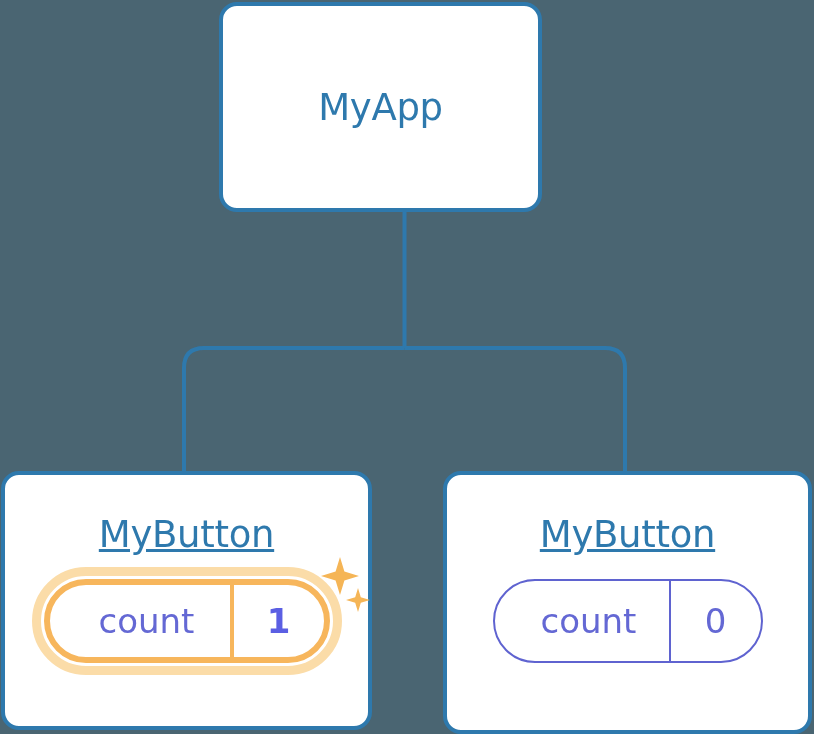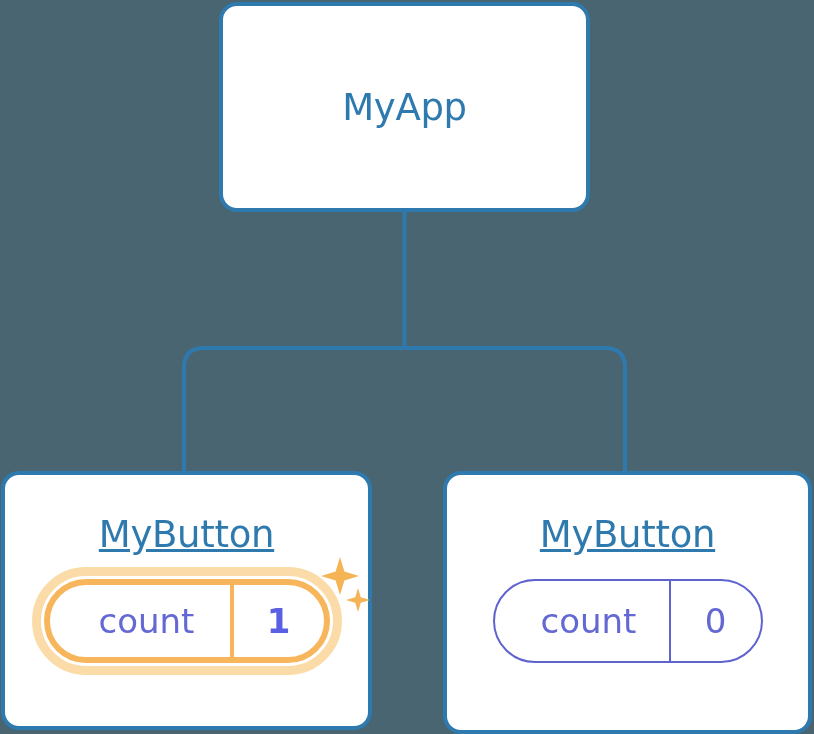--- a/index.html
+++ b/index.html
@@ -48,21 +48,21 @@
     font-weight: 400;
     letter-spacing: -0.3px;
     line-height: 1;
     white-space: nowrap;
   }
 
   
   #card-root {
     left: 219px;
     top: 2px;
-    width: 371px;
+    width: 323px;
     height: 210px;
     justify-content: center;
   }
 
   
   #card-child-0 {
     left: 1px;
     top: 471px;
     width: 371px;
     height: 259px;

